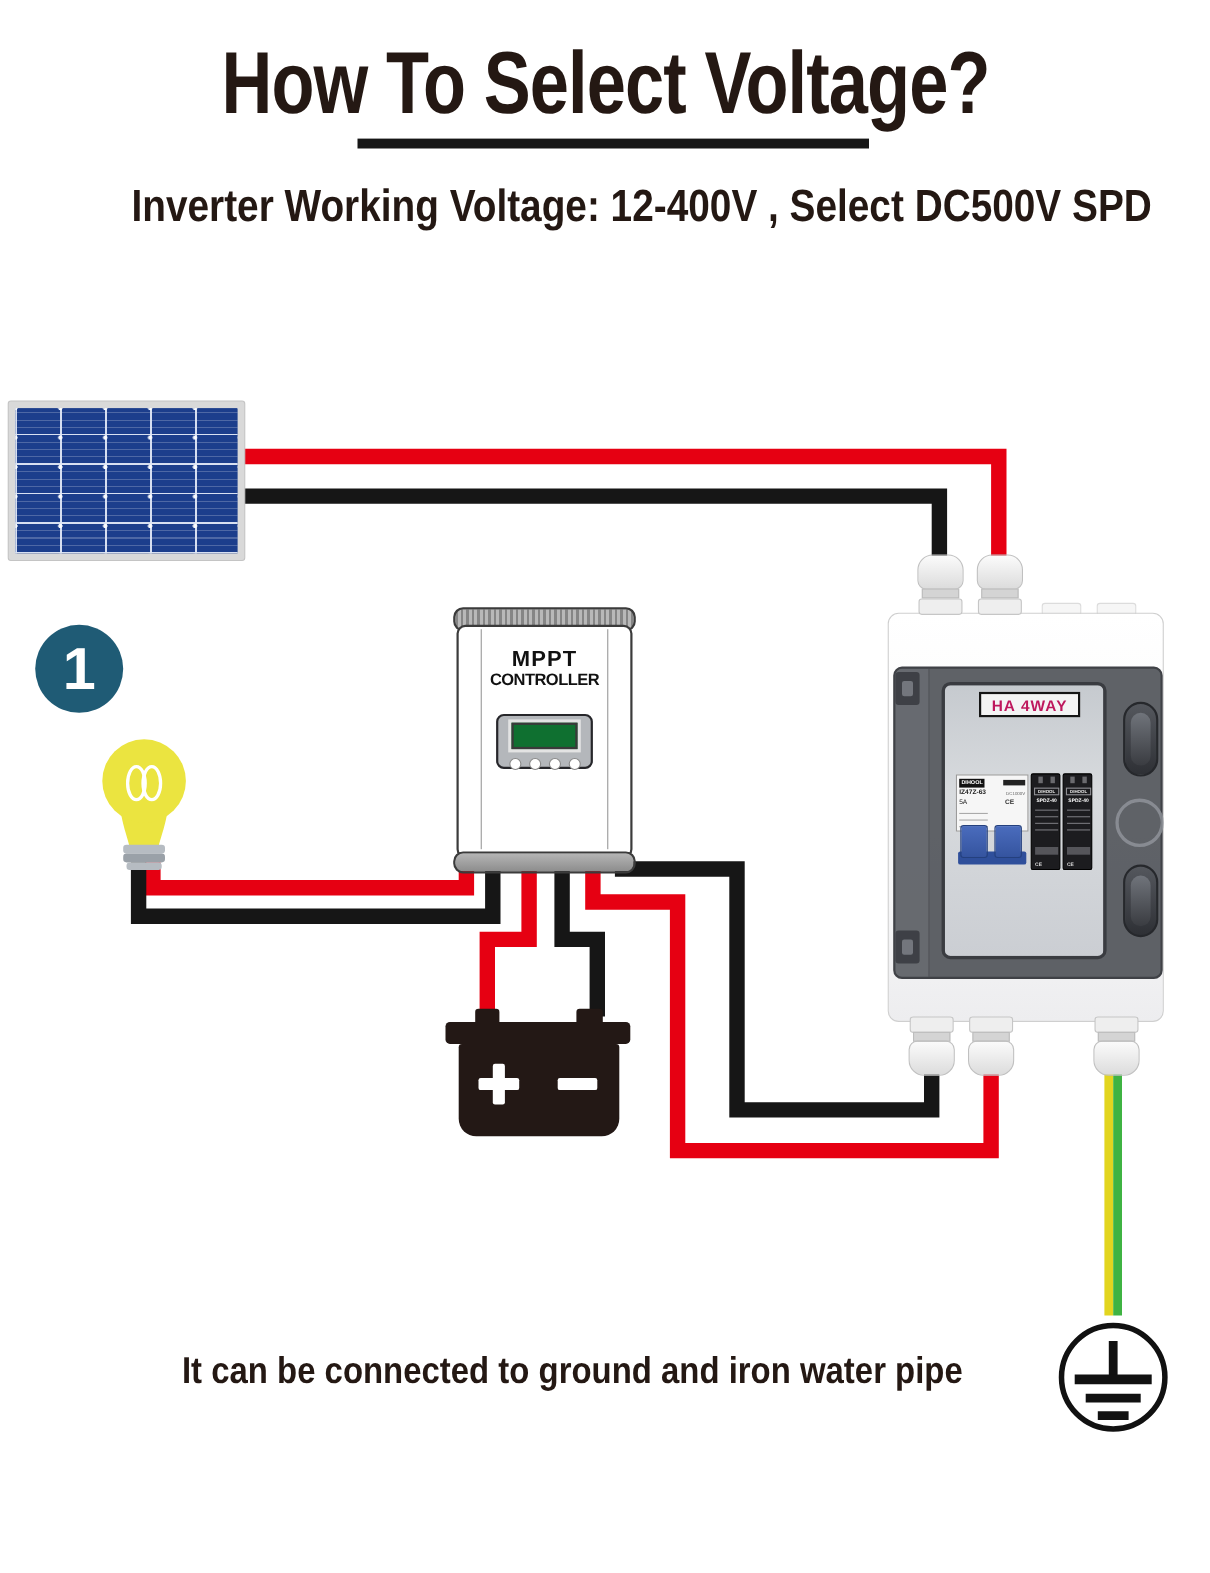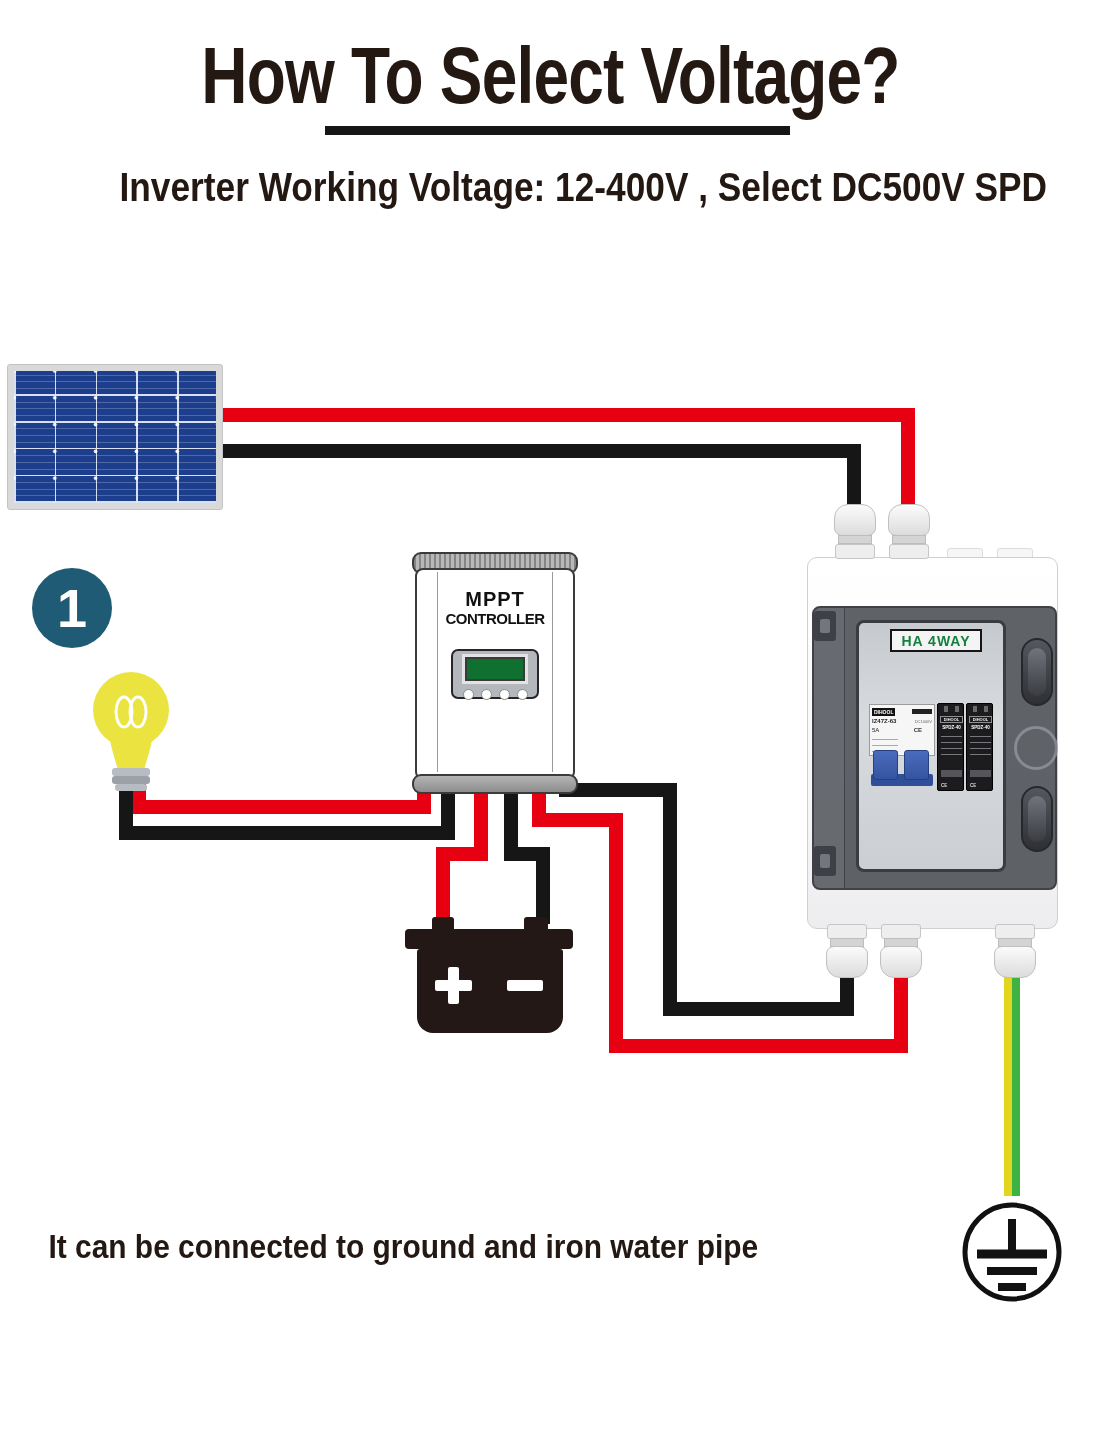--- a/index.html
+++ b/index.html
@@ -7,21 +7,21 @@
         font-family:"Liberation Sans",sans-serif;color:#241813;}
   
   .title{position:absolute;left:0;top:30px;width:1100px;text-align:center;z-index:3;}
   .title span{display:inline-block;font-size:80px;font-weight:bold;letter-spacing:-1px;
         transform:scaleX(.80);transform-origin:center;white-space:nowrap;color:#241813;}
   .title-underline{position:absolute;left:325px;top:126px;width:465px;height:9px;background:#161616;z-index:3;}
   .subtitle{position:absolute;left:0;width:884px;z-index:3;margin-left:44px;}
   .subtitle span{display:inline-block;font-size:41px;font-weight:bold;transform:scaleX(.86);
         transform-origin:center;white-space:nowrap;color:#241813;}
   .s1{top:164px;} .s2{top:238px;}
-  .note{position:absolute;left:0;top:1227px;width:1040px;z-index:3;}
+  .note{position:absolute;left:0;top:1227px;width:1040px;text-align:center;z-index:3;}
   .note span{display:inline-block;font-size:34px;font-weight:bold;transform:scaleX(.88);
         transform-origin:center;white-space:nowrap;color:#241813;}
   
   svg.wires{position:absolute;left:0;top:0;z-index:1;}
   .w-red{stroke:var(--wire_red);stroke-width:14;fill:none;}
   .w-black{stroke:var(--wire_black);stroke-width:14;fill:none;}
   .w-yellow{stroke:var(--ground_yellow);stroke-width:8;fill:none;}
   .w-green{stroke:var(--ground_green);stroke-width:8;fill:none;}
   
   .solar-panel{position:absolute;left:7px;top:364px;width:216px;height:146px;background:var(--panel_frame);
@@ -89,21 +89,21 @@
   .knockout{position:absolute;top:548px;width:36px;height:12px;background:#f6f6f6;border:1px solid #dcdcdc;
         border-radius:3px;z-index:2;box-sizing:border-box;}
   .box-cover{position:absolute;left:812px;top:606px;width:245px;height:284px;box-sizing:border-box;z-index:2;
         background:rgba(73,76,82,.88);border:2px solid #3f4146;border-radius:8px;}
   .cover-strip{position:absolute;left:0;top:0;width:30px;height:280px;background:rgba(120,124,130,.35);
         border-right:1px solid rgba(30,30,34,.5);border-radius:6px 0 0 6px;}
   .box-window{position:absolute;left:856px;top:620px;width:150px;height:252px;box-sizing:border-box;z-index:2;
         background:linear-gradient(180deg,#c6cacf,#d8dbde 40%,#cbced3);border:3px solid #3a3c41;border-radius:8px;}
   .ha-label{position:absolute;left:890px;top:629px;width:92px;height:23px;box-sizing:border-box;z-index:3;
         background:#f4f4f4;border:2px solid #151515;display:flex;align-items:center;justify-content:center;}
-  .ha-label span{font-size:14px;font-weight:bold;letter-spacing:1px;color:#15803d;}
+  .ha-label span{font-size:14px;font-weight:bold;letter-spacing:1px;color:#be185d;}
   .mcb{position:absolute;left:869px;top:704px;width:66px;height:86px;z-index:3;}
   .mcb-panel{position:absolute;left:0;top:0;width:66px;height:52px;background:#f6f6f6;border:1px solid #9b9b9b;box-sizing:border-box;}
   .mcb-brand{position:absolute;left:2px;top:3px;background:#111;color:#fff;font-size:5px;padding:1px 2px;font-weight:bold;}
   .mcb-bar{position:absolute;right:2px;top:4px;width:20px;height:5px;background:#222;}
   .mcb-model{position:absolute;left:2px;top:13px;font-size:6px;font-weight:bold;color:#222;}
   .mcb-volt{position:absolute;right:2px;top:14px;font-size:4px;color:#666;}
   .mcb-rating{position:absolute;left:2px;top:22px;font-size:6px;color:#222;}
   .mcb-ce{position:absolute;right:12px;top:22px;font-size:6px;font-weight:bold;color:#333;}
   .mcb-hair{position:absolute;left:2px;width:26px;height:1px;background:#aaa;}
   .toggle{position:absolute;top:46px;width:25px;height:30px;box-sizing:border-box;border:1px solid #24407e;

